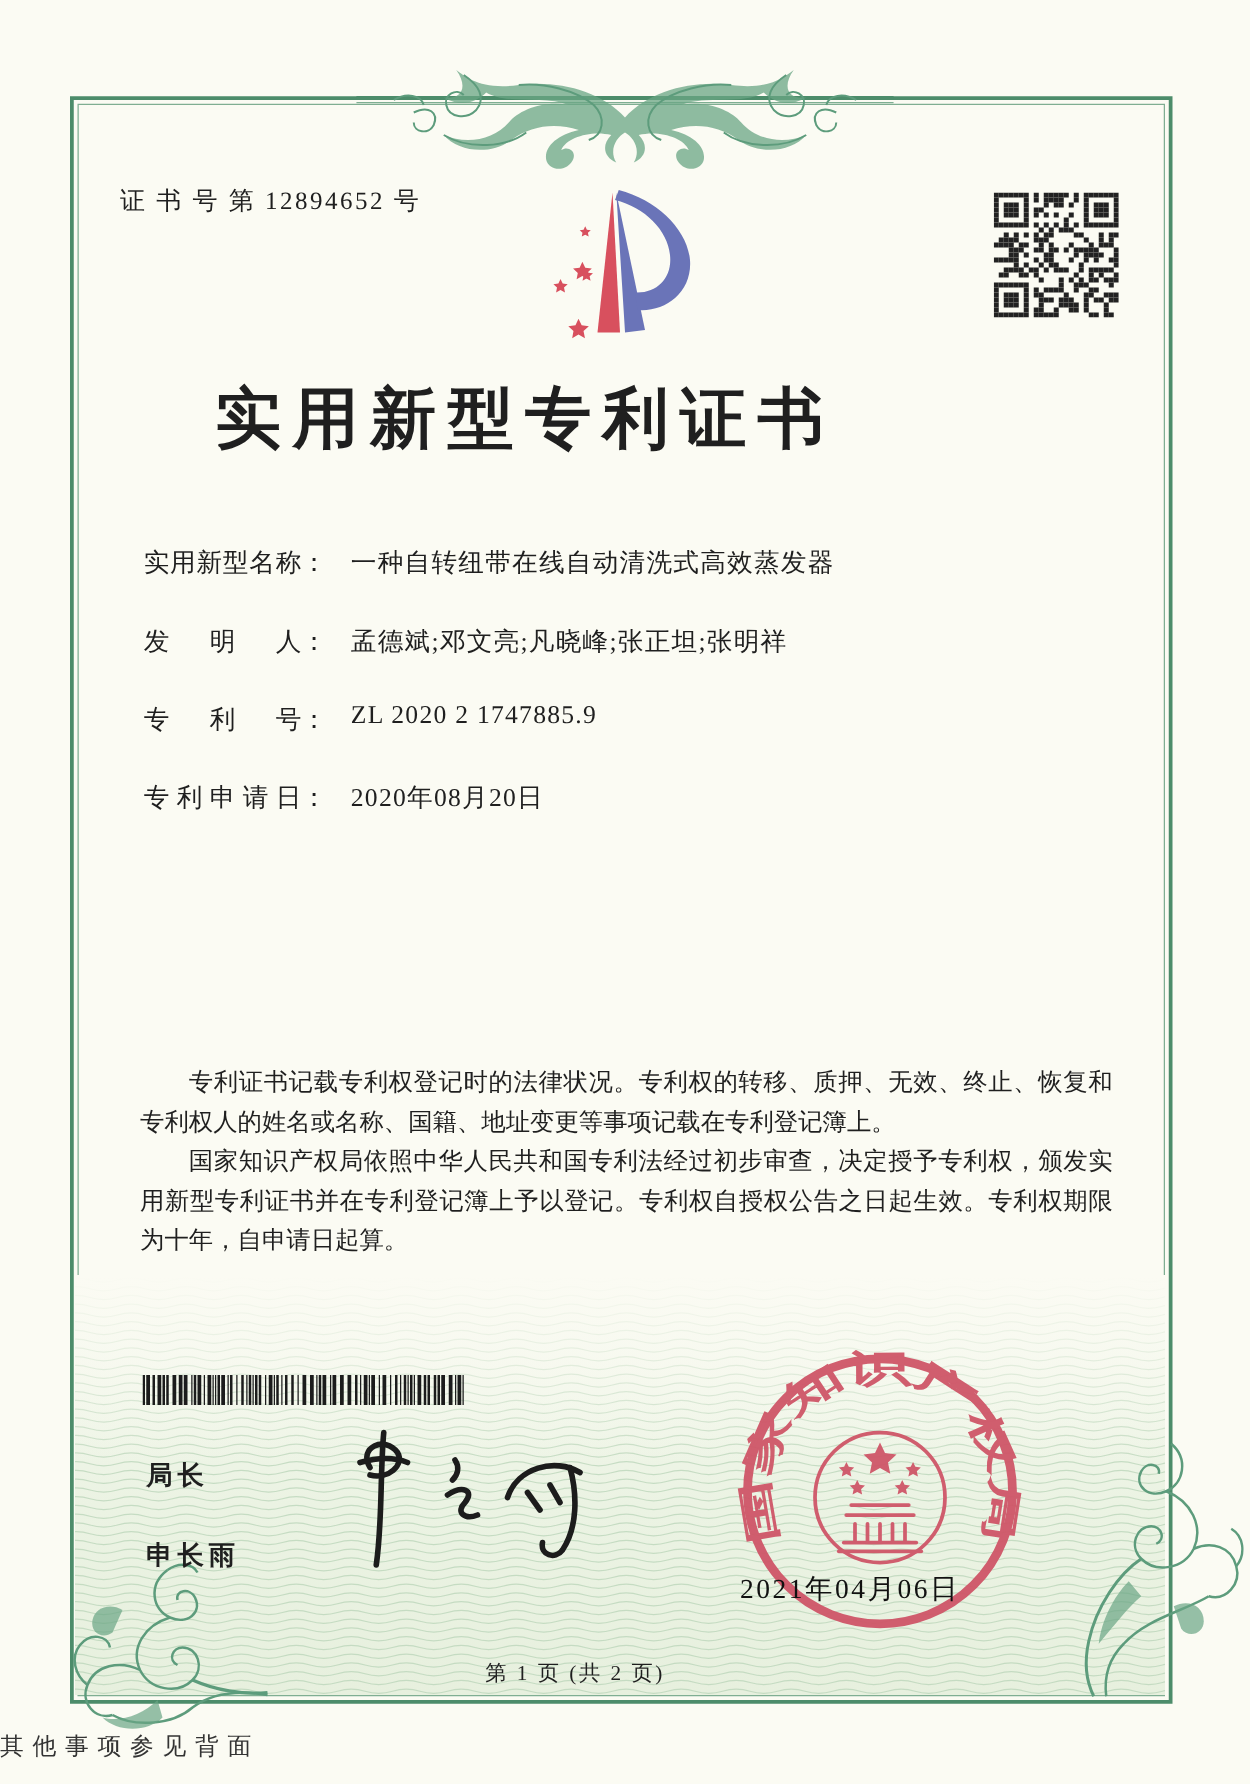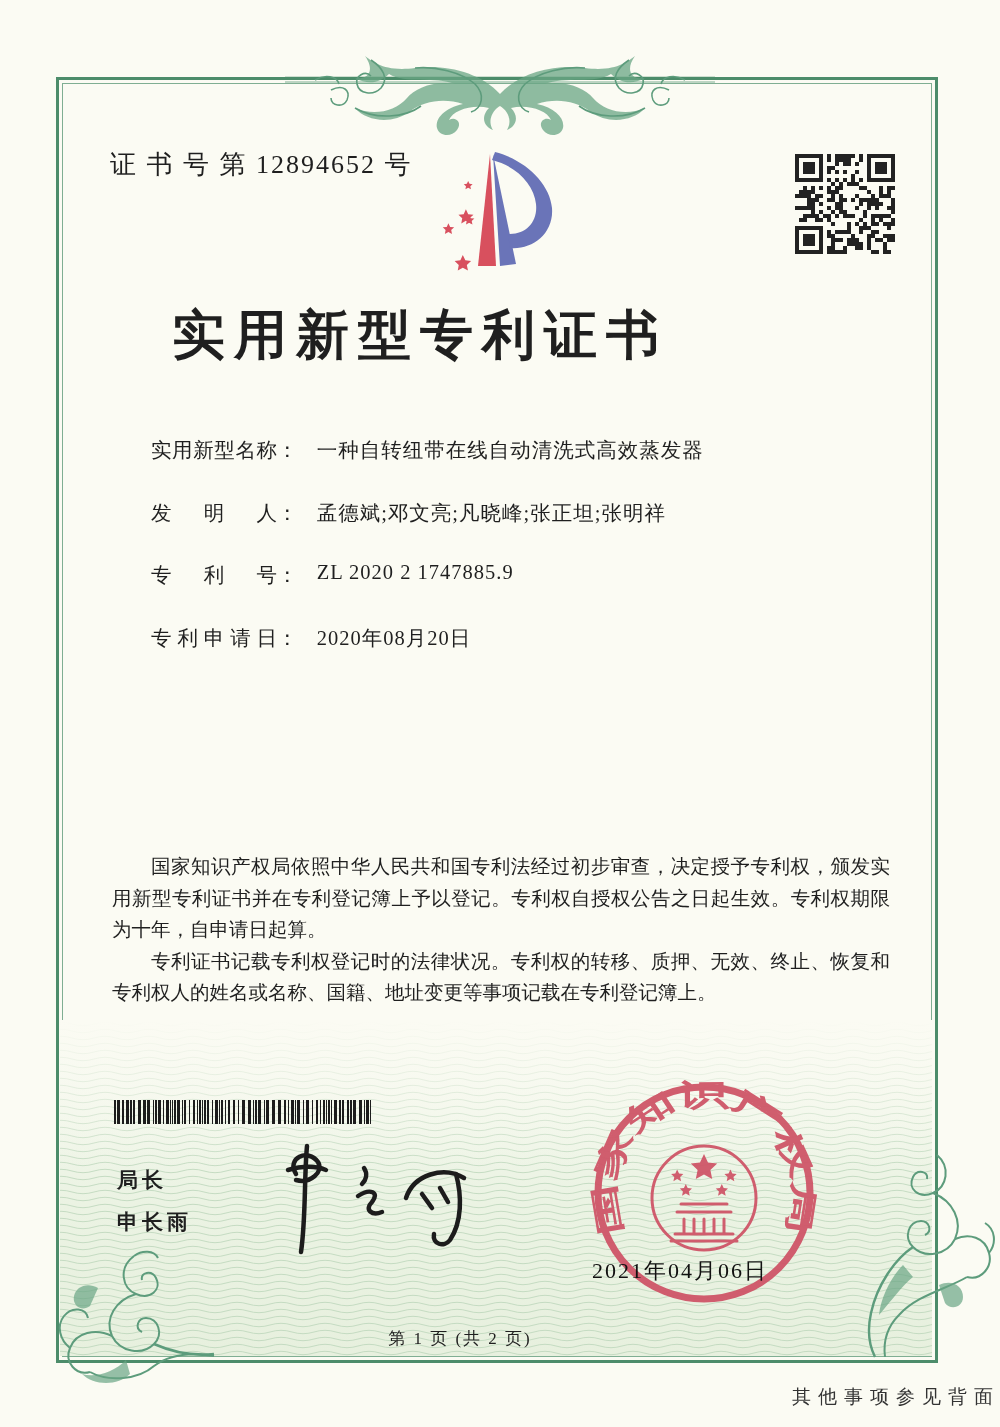--- a/index.html
+++ b/index.html
@@ -20,59 +20,58 @@
   .guilloche{
     position:absolute;left:60px;top:1020px;width:872px;height:336px;
     background:linear-gradient(180deg,#f6f9ef 0%,#ebf3e3 55%,#e7f0de 100%);
     overflow:hidden;
   }
   .guilloche .fade{
     position:absolute;left:0;top:0;width:100%;height:150px;
     background:linear-gradient(180deg,#fbfbf3 0%,rgba(251,251,243,0) 100%);
   }
   .cert-number{
-    position:absolute;left:110px;top:147px;font-size:26px;letter-spacing:2px;
+    position:absolute;left:96px;top:147px;font-size:20px;letter-spacing:2px;
   }
   .logo{position:absolute;left:426px;top:140px;width:150px;height:148px;}
   .qr{position:absolute;left:795px;top:154px;width:100px;height:100px;}
   .title{
     position:absolute;left:0;top:300px;width:840px;text-align:center;
     font-size:53px;font-weight:bold;letter-spacing:9px;
   }
   .rows{position:absolute;left:115px;top:436px;width:790px;font-size:20.5px;}
   .row{position:relative;height:62.5px;}
   .row .lbl{
     display:inline-block;width:126px;text-align:justify;text-align-last:justify;
     vertical-align:top;
-    margin-left:36px;
   }
   .row .colon{display:inline-block;vertical-align:top;}
   .row .val{display:inline-block;vertical-align:top;letter-spacing:1px;margin-left:14px;}
   .row .grp2{position:absolute;left:368px;top:0;}
   .paras{
     position:absolute;left:112px;top:851px;width:778px;
     font-size:19.5px;line-height:31.5px;text-align:justify;
   }
   .paras p{margin:0;text-indent:2em;}
   .barcode{position:absolute;left:114px;top:1100px;width:262px;height:24px;}
   .director{position:absolute;left:117px;top:1166px;font-size:21px;letter-spacing:4px;
     font-family:"Liberation Sans","DejaVu Sans",sans-serif;font-weight:bold;}
-  .director .name{margin-top:14px;}
+  .director .name{margin-top:36px;}
   .signature{position:absolute;left:258px;top:1138px;width:250px;height:125px;}
   .seal{position:absolute;left:585px;top:1076px;width:238px;height:238px;opacity:.95;}
   .seal-date{
     position:absolute;left:592px;top:1256px;font-size:22px;letter-spacing:2px;
     color:#111;z-index:3;
   }
   .page-info{
     position:absolute;left:0;top:1327px;width:920px;text-align:center;
     font-size:17px;letter-spacing:2px;
   }
   .back-note{
-    position:absolute;left:0;top:1384px;width:1000px;text-align:right;
+    position:absolute;left:0;top:1384px;width:1000px;text-align:left;
     font-size:19px;letter-spacing:7px;color:#333;
   }
   .ornament-top{position:absolute;left:285px;top:54px;width:430px;height:86px;}
   .flourish-bl{position:absolute;left:38px;top:1248px;width:180px;height:145px;}
   .flourish-br{position:absolute;left:790px;top:1145px;width:205px;height:215px;}
   svg{display:block;}
 </style>
 </head>
 <body>
 
@@ -477,22 +476,22 @@
     <span class="lbl">专利号</span><span class="colon">：</span>
     <span class="val">ZL 2020 2 1747885.9</span>
   </div>
   <div class="row">
     <span class="lbl">专利申请日</span><span class="colon">：</span>
     <span class="val">2020年08月20日</span>
   </div>
 </div>
 
 <div class="paras">
+  <p>专利证书记载专利权登记时的法律状况。专利权的转移、质押、无效、终止、恢复和专利权人的姓名或名称、国籍、地址变更等事项记载在专利登记簿上。</p>
   <p>国家知识产权局依照中华人民共和国专利法经过初步审查，决定授予专利权，颁发实用新型专利证书并在专利登记簿上予以登记。专利权自授权公告之日起生效。专利权期限为十年，自申请日起算。</p>
-  <p>专利证书记载专利权登记时的法律状况。专利权的转移、质押、无效、终止、恢复和专利权人的姓名或名称、国籍、地址变更等事项记载在专利登记簿上。</p>
 </div>
 
 <div class="barcode">
   <svg id="barsvg" viewBox="0 0 262 24" width="262" height="24">
       <rect x="0" y="0" width="2" height="24" fill="#1c1c1c"></rect>
       <rect x="3" y="0" width="3" height="24" fill="#1c1c1c"></rect>
       <rect x="8" y="0" width="2" height="24" fill="#1c1c1c"></rect>
       <rect x="12" y="0" width="3" height="24" fill="#1c1c1c"></rect>
       <rect x="16" y="0" width="2" height="24" fill="#1c1c1c"></rect>
       <rect x="19" y="0" width="2" height="24" fill="#1c1c1c"></rect>

